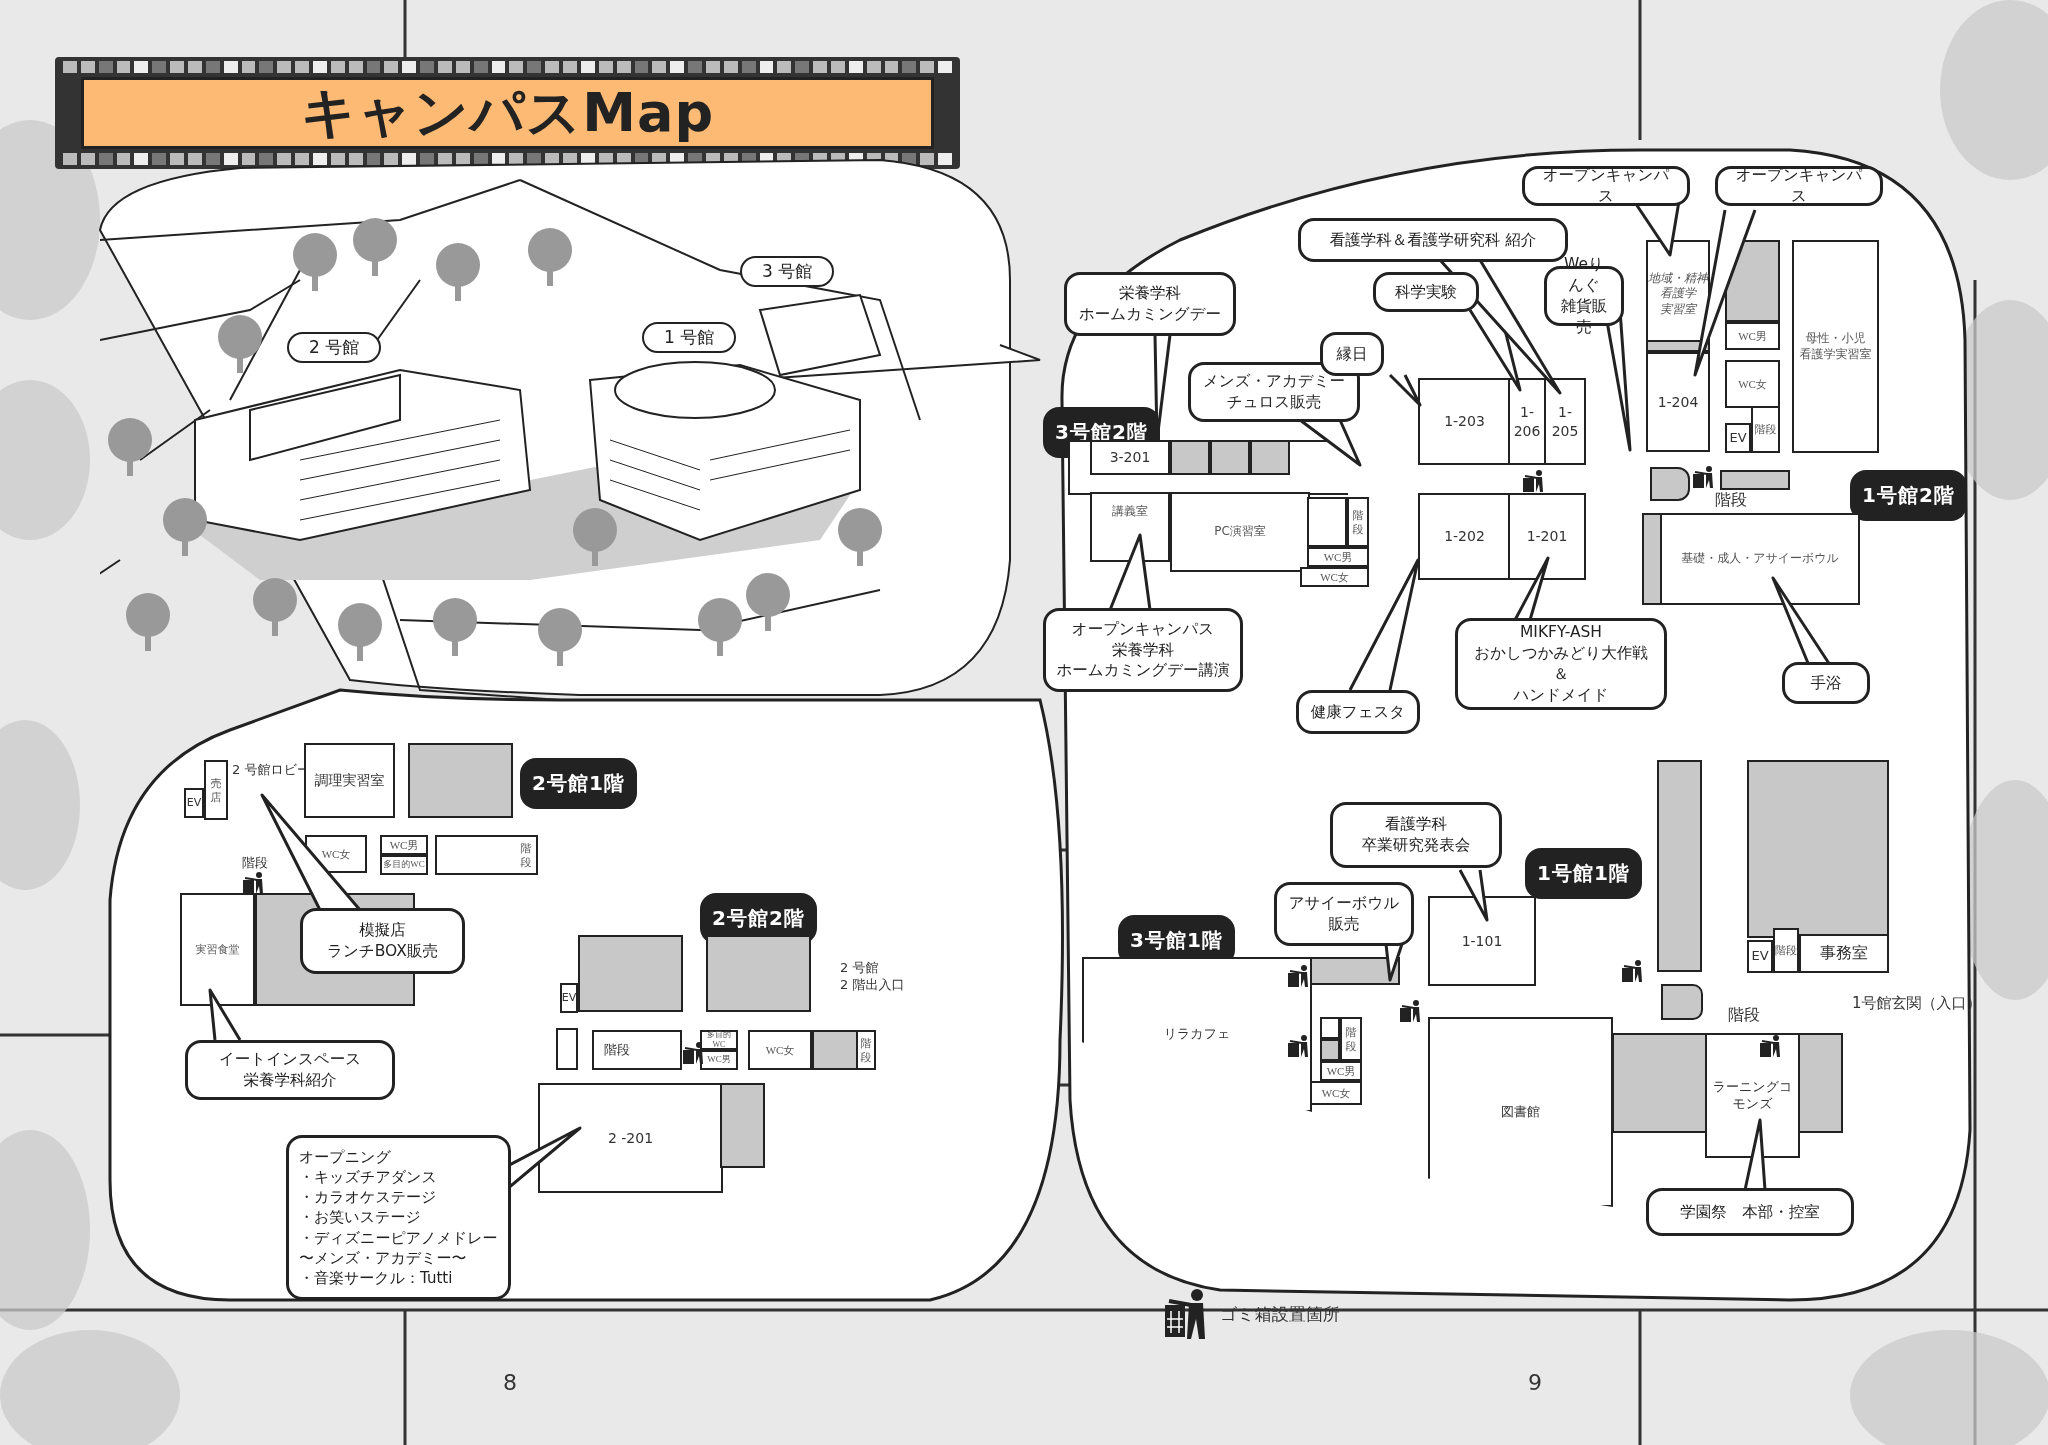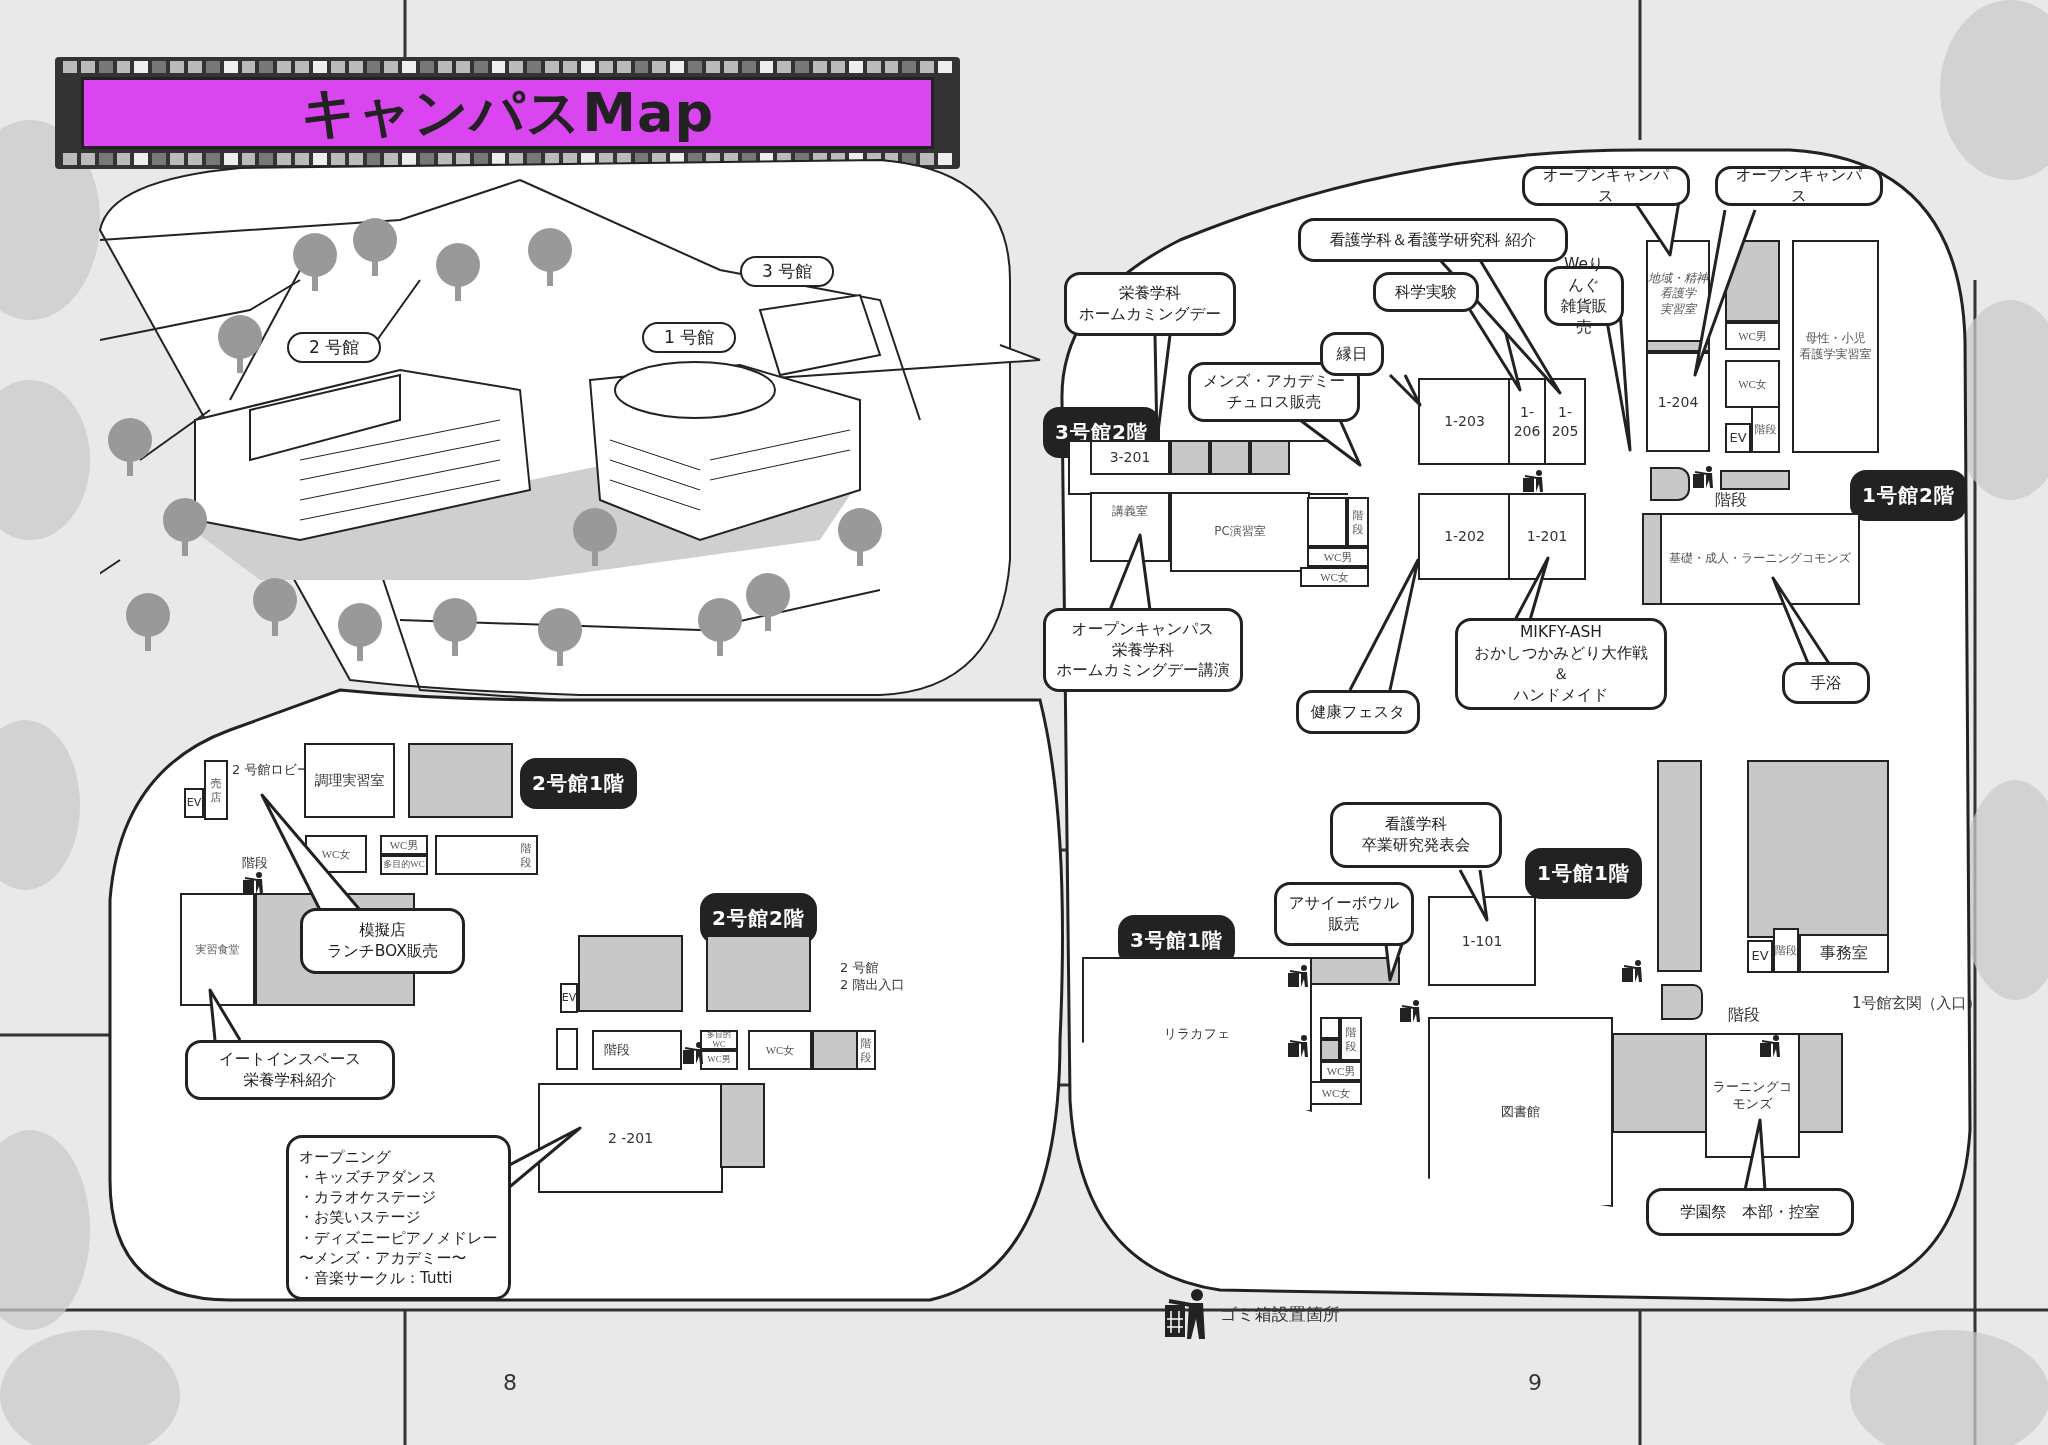--- a/index.html
+++ b/index.html
@@ -3,21 +3,21 @@
 <meta charset="utf-8">
 <style>
   html, body { margin:0; padding:0; }
   body { width:2048px; height:1445px; position:relative; overflow:hidden;
          background:#e9e9e9; font-family:"DejaVu Sans", sans-serif; color:#222; }
   .bg-grid { position:absolute; inset:0; }
   .abs { position:absolute; }
   .blob { position:absolute; border-radius:50%; background:#c9c9c9; opacity:.75; }
   .title-frame { position:absolute; left:55px; top:57px; width:905px; height:112px;
         background:#333; border-radius:4px; }
-  .title-inner { position:absolute; left:26px; top:20px; right:26px; bottom:20px; background:#d946ef;
+  .title-inner { position:absolute; left:26px; top:20px; right:26px; bottom:20px; background:#fdba74;
         border:3px solid #222; display:flex; align-items:center; justify-content:center; }
   .title-text { font-family:"DejaVu Sans", sans-serif; font-weight:bold; font-size:54px; letter-spacing:1px; }
   .film { position:absolute; left:8px; right:8px; height:12px; display:flex; gap:4px; }
   .film span { flex:1; background:#bbb; }
   .film span:nth-child(3n) { background:#777; }
   .film span:nth-child(5n) { background:#eee; }
   .room { position:absolute; border:2.5px solid #222; background:#fff; box-sizing:border-box;
           display:flex; align-items:center; justify-content:center; text-align:center;
           font-size:12px; color:#555; line-height:1.3; }
   .room.gray { background:#c8c8c8; }
@@ -323,21 +323,21 @@
 <div class="room" style="left: 1725px; top: 423px; width: 26px; height: 30px; font-size: 13px; color: rgb(51, 51, 51); white-space: pre-line;">EV</div>
 <div class="room small" style="left: 1751px; top: 408px; width: 29px; height: 45px; border-top: none; white-space: pre-line;">階段</div>
 <div class="room" style="left: 1792px; top: 240px; width: 87px; height: 213px; white-space: pre-line;">母性・小児
 看護学実習室</div>
 <div class="room gray" style="left: 1650px; top: 467px; width: 40px; height: 34px; border-radius: 0px 12px 12px 0px; white-space: pre-line;"></div>
 <div class="room gray" style="left: 1720px; top: 470px; width: 70px; height: 20px; white-space: pre-line;"></div>
 <div class="plain-text" style="left:1715px;top:490px;font-size:16px;">階段</div>
 <div class="room big" style="left: 1418px; top: 493px; width: 93px; height: 87px; white-space: pre-line; text-align: right;">1-202</div>
 <div class="room big" style="left: 1508px; top: 493px; width: 78px; height: 87px; white-space: pre-line;">1-201</div>
 <div class="room gray" style="left: 1642px; top: 513px; width: 20px; height: 92px; white-space: pre-line;"></div>
-<div class="room" style="left: 1660px; top: 513px; width: 200px; height: 92px; white-space: pre-line;">基礎・成人・ラーニングコモンズ</div>
+<div class="room" style="left: 1660px; top: 513px; width: 200px; height: 92px; white-space: pre-line;">基礎・成人・アサイーボウル</div>
 
 <div class="floor-badge" style="left:520px;top:758px;">2号館1階</div>
 <div class="room small" style="left: 204px; top: 760px; width: 24px; height: 60px; white-space: pre-line;">売店</div>
 <div class="room" style="left: 184px; top: 788px; width: 20px; height: 30px; font-size: 11px; color: rgb(51, 51, 51); white-space: pre-line;">EV</div>
 <div class="plain-text" style="left:232px;top:762px;font-size:13px;">2 号館ロビー</div>
 <div class="room big" style="left: 304px; top: 743px; width: 91px; height: 75px; white-space: pre-line;">調理実習室</div>
 <div class="room gray" style="left: 408px; top: 743px; width: 105px; height: 75px; white-space: pre-line;"></div>
 <div class="plain-text" style="left:242px;top:855px;font-size:13px;">階段</div>
 <div class="room small" style="left: 305px; top: 835px; width: 62px; height: 38px; white-space: pre-line;">WC女</div>
 <div class="room small" style="left: 380px; top: 835px; width: 48px; height: 20px; white-space: pre-line;">WC男</div>

